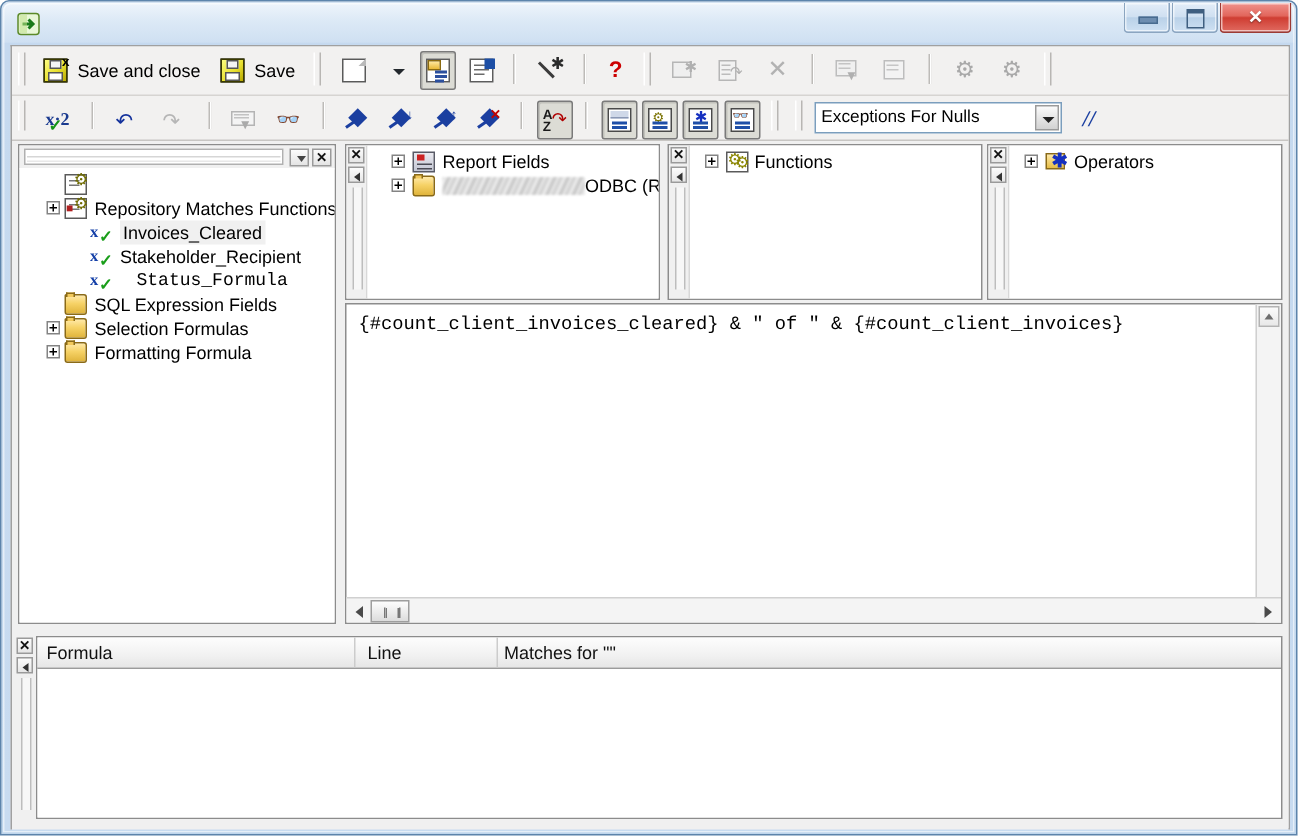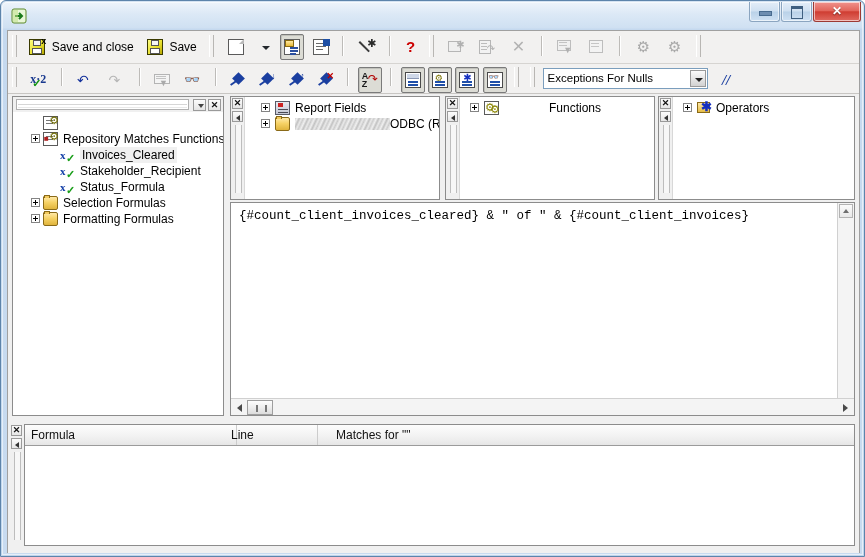--- a/index.html
+++ b/index.html
@@ -736,34 +736,38 @@
                   <span class="xf-chk">✓</span>
             </span>
             <span class="tlabel" style="left:67px;">Stakeholder_Recipient</span>
           </div>
 
           <div class="trow">
             <span class="i16 ic-xf" style="left:47px;">
               <span class="xf-x">x</span>
                   <span class="xf-chk">✓</span>
             </span>
-            <span class="tlabel" style="left:67px;">Status_Formula</span>
-          </div>
-
+            <span class="tlabel" style="left:78px;font-family:Liberation Mono, monospace;">Status_Formula</span>
+          </div>
+
+          <div class="trow">
+            <span class="i16 ic-folder" style="left:30px;"></span>
+            <span class="tlabel" style="left:50px;">SQL Expression Fields</span>
+          </div>
 
           <div class="trow">
             <span class="exp plus" style="left:18px;"></span>
             <span class="i16 ic-folder" style="left:30px;"></span>
             <span class="tlabel" style="left:50px;">Selection Formulas</span>
           </div>
 
           <div class="trow">
             <span class="exp plus" style="left:18px;"></span>
             <span class="i16 ic-folder" style="left:30px;"></span>
-            <span class="tlabel" style="left:50px;">Formatting Formulas</span>
+            <span class="tlabel" style="left:50px;">Formatting Formula</span>
           </div>
 
         </div>
       </div>
 
       <div class="vsplit" style="left:216px; width:6px;"></div>
 
       <div class="dockpanel" style="left:222px; top:2px; width:210px; height:104px;">
         <div class="panel-gutter">
           <span class="gut-x">✕</span>
@@ -795,21 +799,21 @@
           <span class="gut-arrow"></span>
           <span class="gut-track"></span>
         </div>
         <div class="panel-body" style="padding-top:3px;">
           <div class="trow">
             <span class="exp plus" style="left:10px;"></span>
             <span class="i16 ic-funcs" style="left:24px;">
               <span class="fg" style="left:0px;top:0px;">⚙</span>
               <span class="fg" style="left:5px;top:2px;">⚙</span>
             </span>
-            <span class="tlabel" style="left:43px;margin-left:46px;">Functions</span>
+            <span class="tlabel" style="left:43px;">Functions</span>
           </div>
         </div>
       </div>
 
       <div class="dockpanel" style="left:650px; top:2px; width:197px; height:104px;">
         <div class="panel-gutter">
           <span class="gut-x">✕</span>
           <span class="gut-arrow"></span>
           <span class="gut-track"></span>
         </div>
@@ -853,21 +857,21 @@
     <div class="results">
       <div class="panel-gutter" style="left:2px;top:2px;bottom:6px;border-right:none;">
         <span class="gut-x">✕</span>
         <span class="gut-arrow"></span>
         <span class="gut-track"></span>
       </div>
 
       <div class="res-grid" style="left:16px; top:2px; right:4px; bottom:6px;">
         <div class="res-head">
           <span class="res-col" style="left:0; width:212px;">Formula</span>
-          <span class="res-col" style="left:200px; width:93px;">Line</span>
+          <span class="res-col" style="left:214px; width:93px;">Line</span>
           <span class="res-col" style="left:305px; width:520px; border-right:none;">Matches for ""</span>
         </div>
         <div class="res-body"></div>
       </div>
     </div>
 
   </div>
  </div>
 </div>
 

